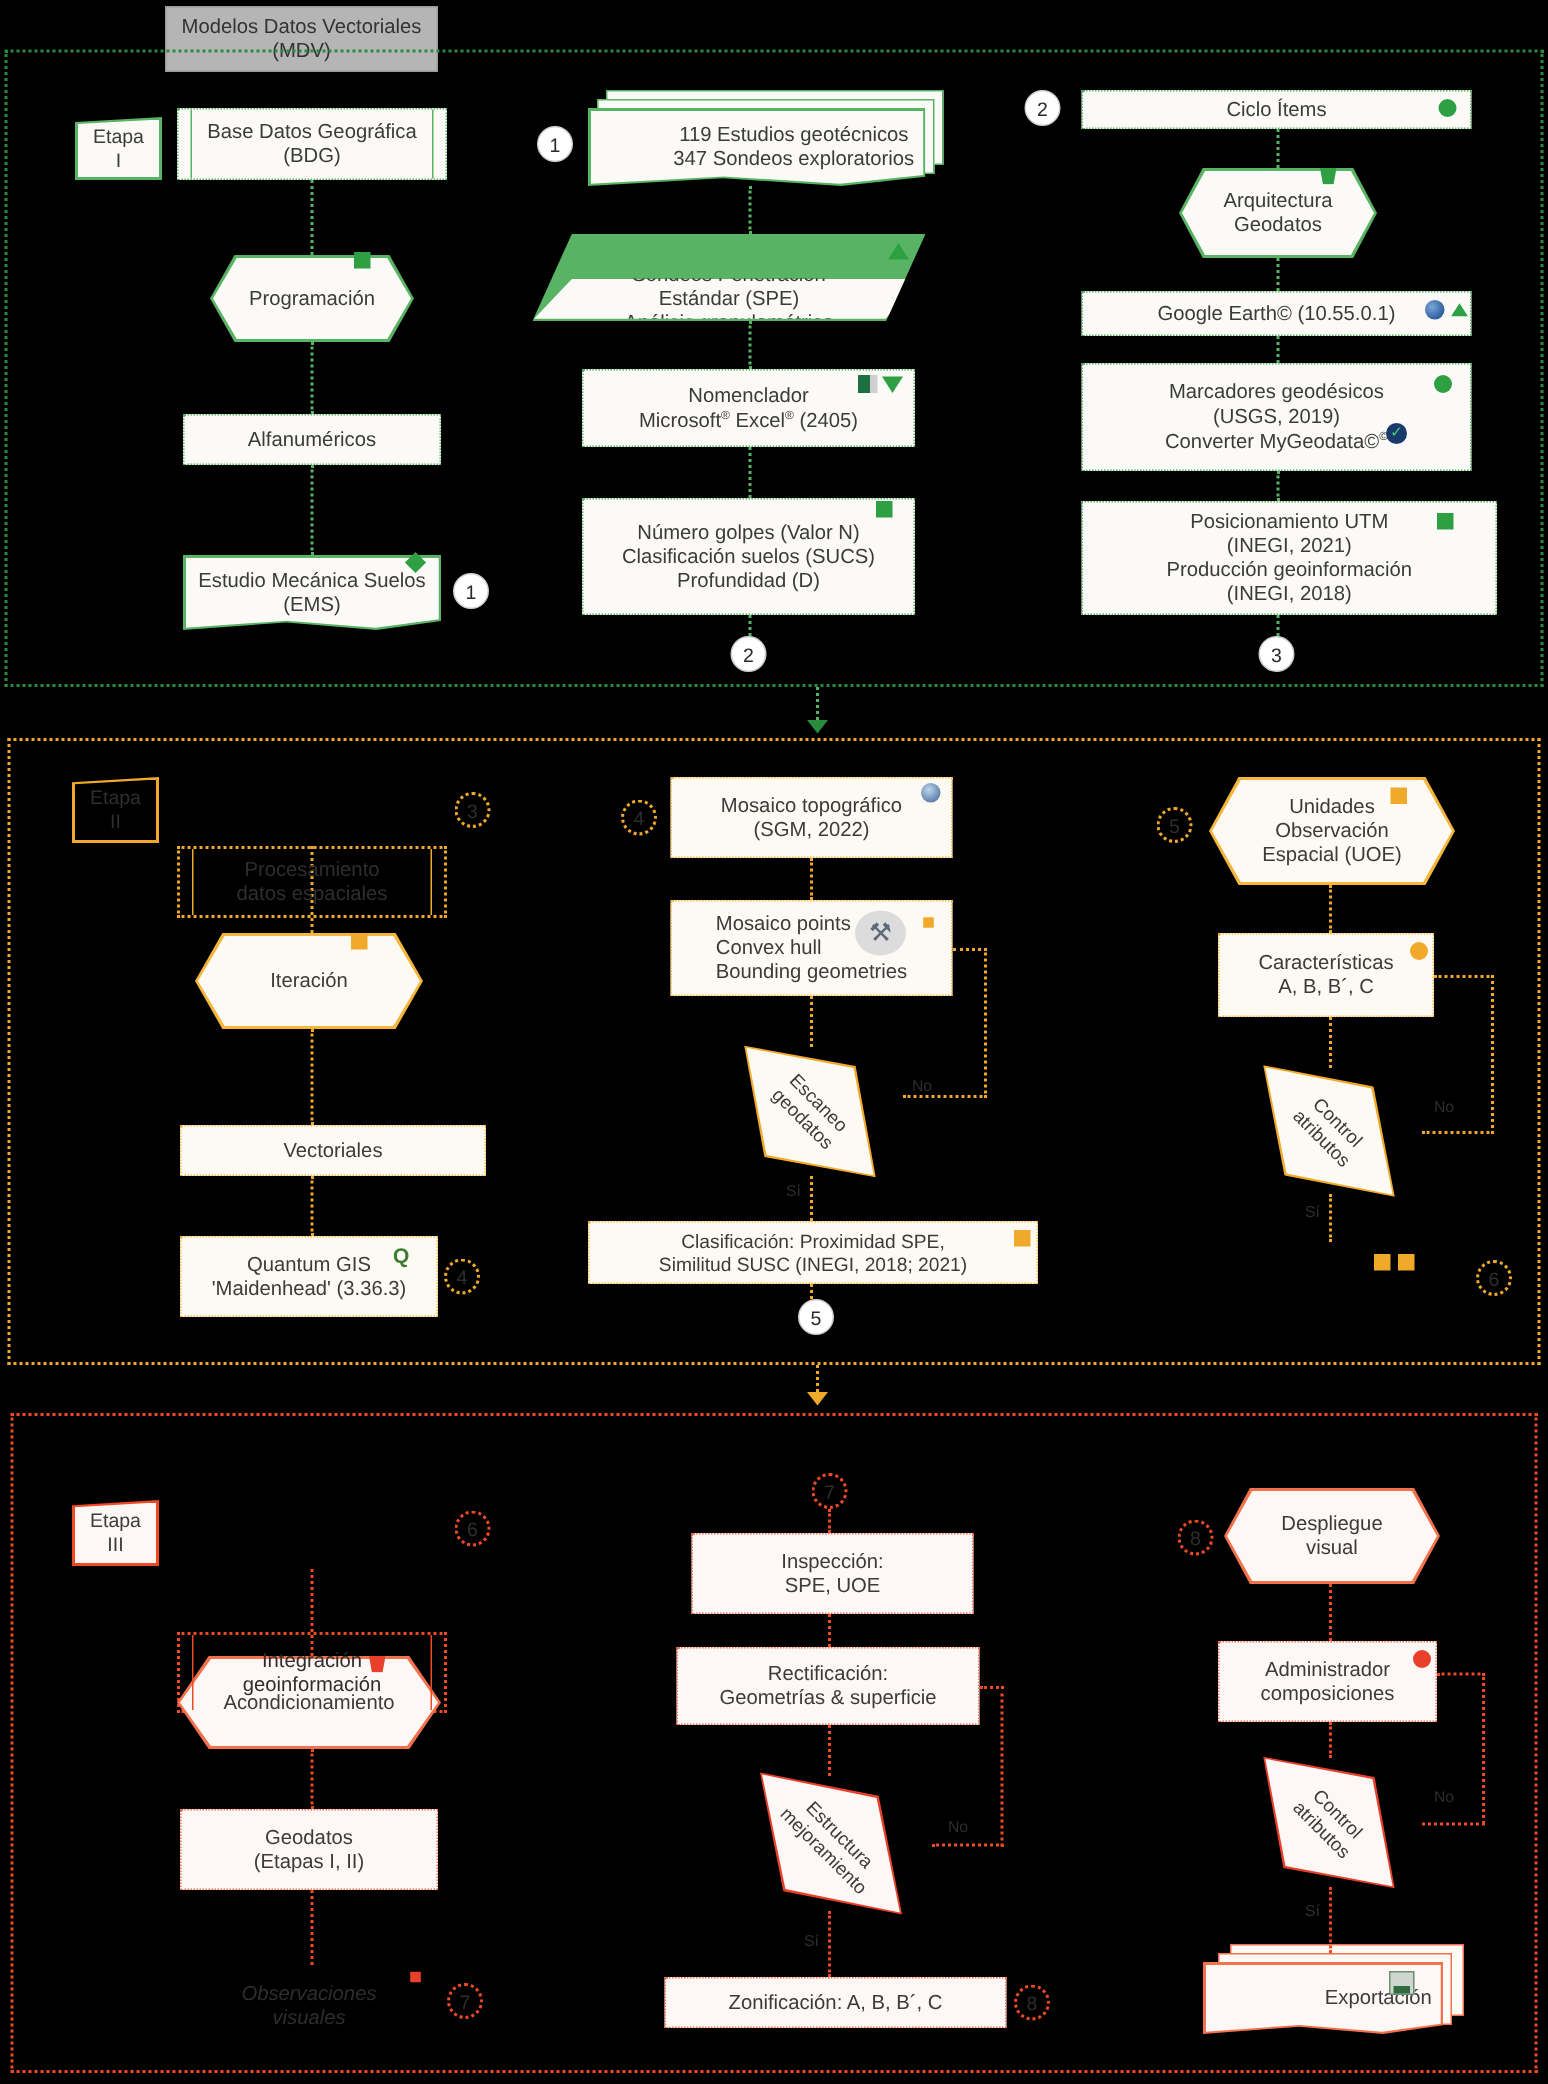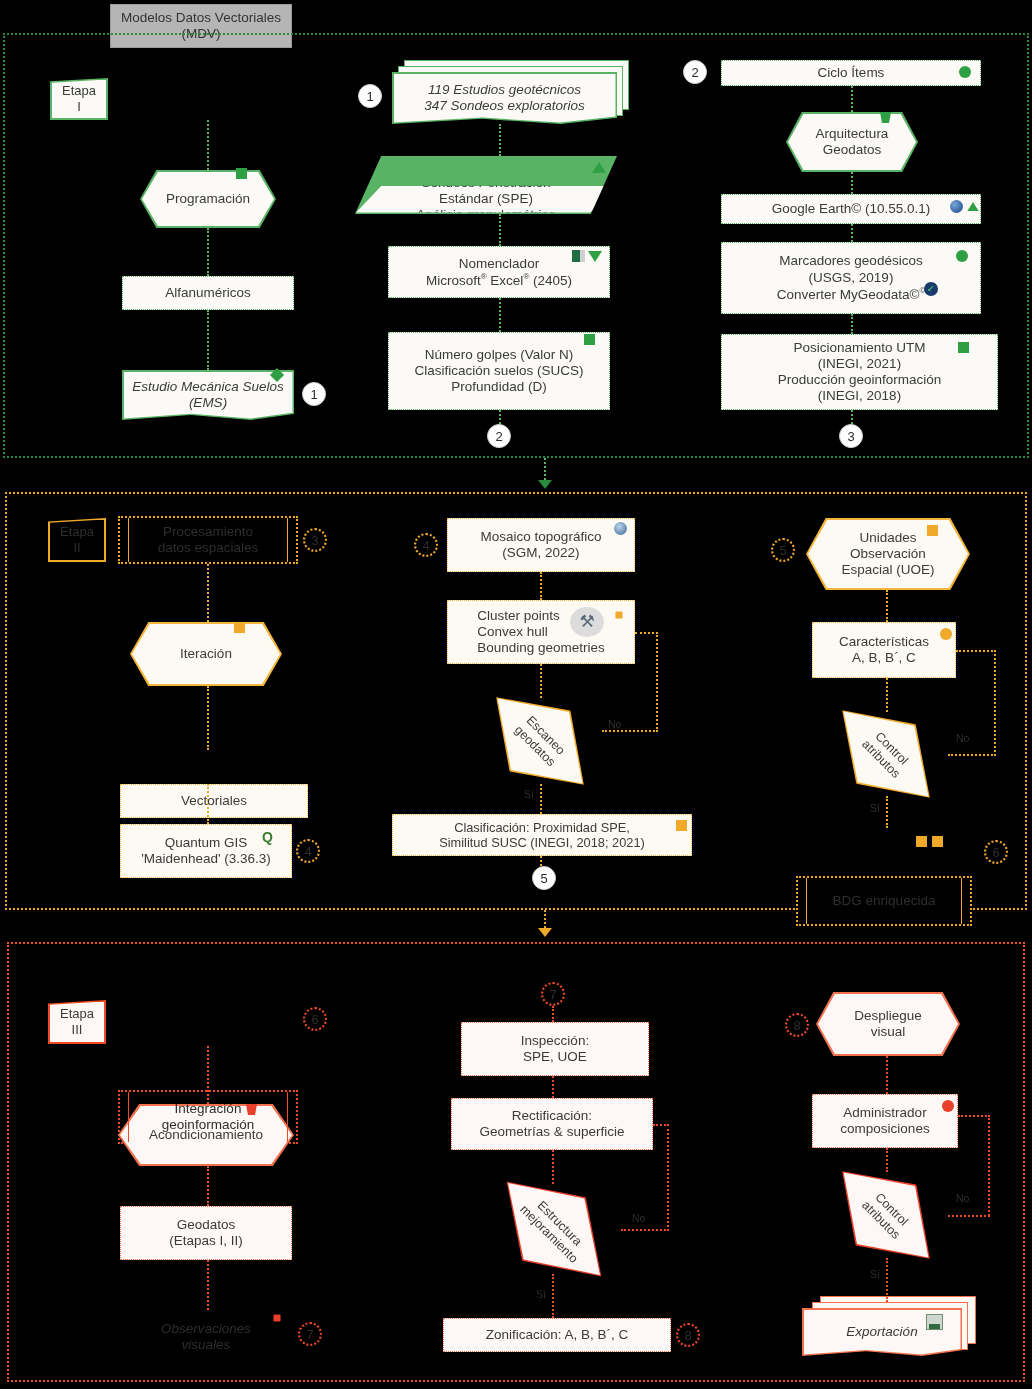--- a/index.html
+++ b/index.html
@@ -96,21 +96,21 @@
   .trap-in.g{background:#fbfaf6;}
   .trap-in.o{background:#000;color:#2e2e2e;}
   .trap-in.r{background:#fdf7f5;}
 
   
   .doc{border:none !important;}
   .doc-g{background:#59b364;clip-path:polygon(0 0,100% 0,100% 88%,75% 100%,40% 90%,0 100%);}
   .doc-r{background:#f4714d;clip-path:polygon(0 0,100% 0,100% 88%,75% 100%,40% 90%,0 100%);}
   .doc-in{position:absolute;left:1.5px;top:1.5px;right:1.5px;bottom:1.5px;
     clip-path:polygon(0 0,100% 0,100% 88%,75% 100%,40% 90%,0 100%);
-    display:flex;align-items:center;justify-content:center;text-align:center;font-style:italic;}
+    display:flex;align-items:center;justify-content:flex-end;text-align:center;}
   .doc-in.g{background:#fbfaf6;}
   .doc-in.r{background:#fdf7f5;}
 
   
   .ghost{position:absolute;box-sizing:border-box;background:#fbfaf6;}
   .ghost.g{border:1px solid #59b364;}
   .ghost.r{border:1px solid #f4714d;}
 
   
   .circ{
@@ -166,20 +166,23 @@
 
   <div class="etapa-box etapa-I"></div>
 
   <div class="node trap trap-g" style="left:50px;top:78px;width:58px;height:42px;">
     <div class="trap-in g">
         <span style="white-space:pre-line;font-size:13px;">Etapa
 I</span>
       </div>
   </div>
 
+  <div class="node fill-g proc g" style="left:118px;top:72px;width:180px;height:48px;">
+    <span class="txt">Base Datos Geográfica (BDG)</span>
+  </div>
   <div class="vline c-g" style="left:207px;top:120px;height:50px;"></div>
 
   <div class="node hex hex-g" style="left:140px;top:170px;width:136px;height:58px;">
     <div class="hex-in g">
         <span class="txt">Programación</span>
       </div>
   </div>
   <span class="ico sq sq-g" style="left:236px;top:168px;"></span>
   <div class="vline c-g" style="left:207px;top:228px;height:48px;"></div>
 
@@ -330,21 +333,21 @@
   <div class="vline c-o" style="left:207px;top:564px;height:58px;"></div>
 
   <div class="node hex hex-o" style="left:130px;top:622px;width:152px;height:64px;">
     <div class="hex-in o">
         <span class="txt">Iteración</span>
       </div>
   </div>
   <span class="ico sq sq-o" style="left:234px;top:622px;"></span>
   <div class="vline c-o" style="left:207px;top:686px;height:64px;"></div>
 
-  <div class="node fill-o" style="left:120px;top:784px;width:188px;height:34px;">
+  <div class="node fill-o" style="left:120px;top:750px;width:204px;height:34px;">
     <span class="txt">Vectoriales</span>
   </div>
   <div class="vline c-o" style="left:207px;top:784px;height:40px;"></div>
 
   <div class="node fill-o" style="left:120px;top:824px;width:172px;height:54px;">
     <span class="txt">
       <span>Quantum GIS</span><br>
       <span>'Maidenhead' (3.36.3)</span>
     </span>
   </div>
@@ -362,21 +365,21 @@
       <span>(SGM, 2022)</span>
     </span>
   </div>
   <span class="ico" style="left:614px;top:522px;">
     <span style="display:inline-block;width:13px;height:13px;border-radius:50%;background:radial-gradient(circle at 40% 35%,#bcd4ec,#5b7fa8 75%);"></span>
   </span>
   <div class="vline c-o" style="left:540px;top:572px;height:28px;"></div>
 
   <div class="node fill-o" style="left:447px;top:600px;width:188px;height:64px;">
     <span class="txt" style="text-align:left;">
-      <span>Cluster points</span><br>
+      <span>Mosaico points</span><br>
       <span>Convex hull</span><br>
       <span>Bounding geometries</span>
     </span>
   </div>
   <span class="ico" style="left:570px;top:607px;">
     <span style="display:inline-block;width:34px;height:30px;border-radius:50%;background:#dcdcdc;color:#5a6a7a;font-size:17px;text-align:center;line-height:30px;">⚒</span>
   </span>
   <span class="ico dia-o" style="left:614px;top:610px;"></span>
   <div class="vline c-o" style="left:540px;top:664px;height:34px;"></div>
 
@@ -440,23 +443,20 @@
     </span>
       </div>
   </div>
   <div class="hline c-o" style="left:948px;top:754px;width:48px;"></div>
   <div class="vline c-o" style="left:994px;top:650px;height:106px;"></div>
   <div class="hline c-o" style="left:956px;top:650px;width:40px;"></div>
   <span class="blabel dim" style="left:956px;top:732px;">No</span>
   <div class="vline c-o" style="left:886px;top:796px;height:32px;"></div>
   <span class="blabel dim" style="left:870px;top:802px;">Sí</span>
 
-  <div class="node hollow-o proc o" style="left:796px;top:828px;width:176px;height:50px;">
-    <span class="txt">BDG enriquecida</span>
-  </div>
   <span class="ico sq sq-o" style="left:916px;top:836px;"></span>
   <span class="ico sq sq-o" style="left:932px;top:836px;"></span>
   <div class="circ circ-o" style="left:984px;top:840px;">
     <span>6</span>
   </div>
 
   <div class="vline c-o" style="left:544px;top:910px;height:22px;"></div>
   <div class="arrow arr-o" style="left:538px;top:928px;"></div>
 
   <div class="etapa-box etapa-III"></div>

